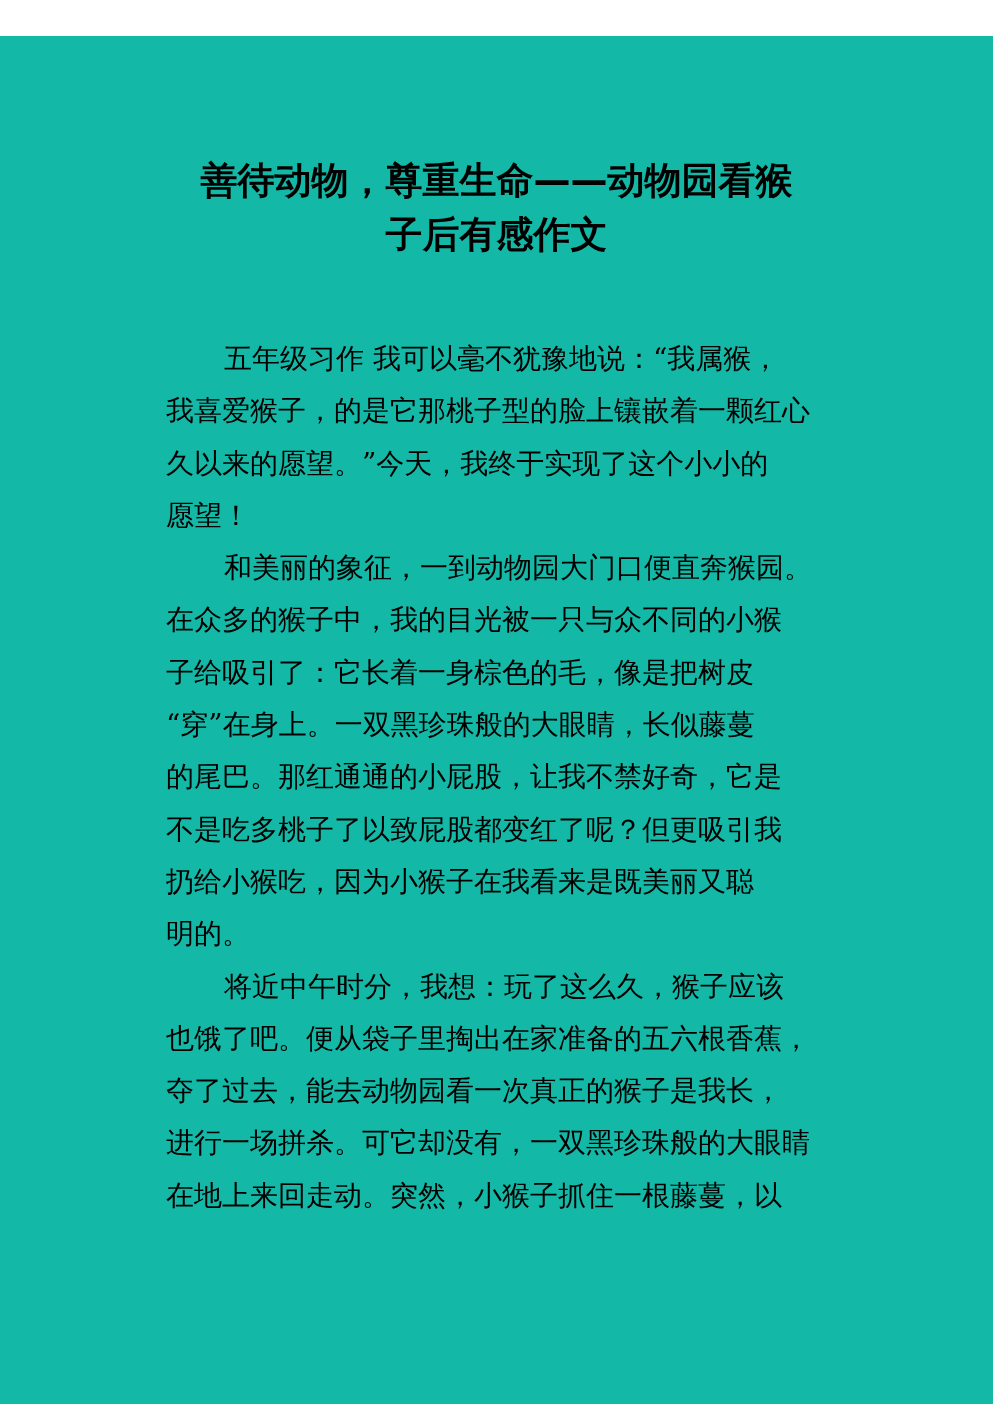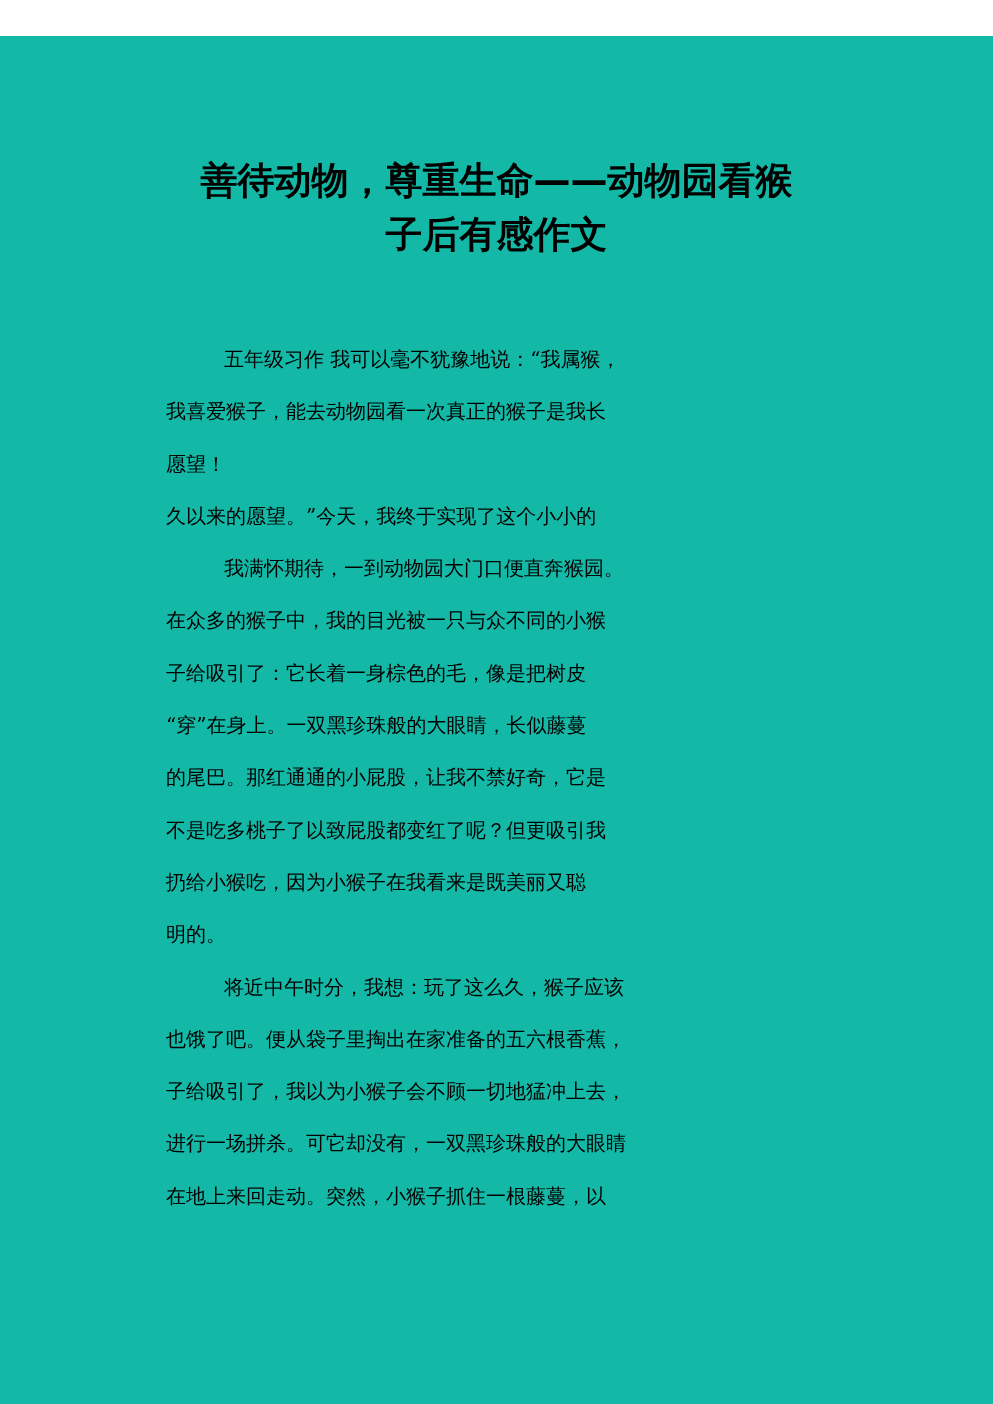--- a/index.html
+++ b/index.html
@@ -38,21 +38,21 @@
     .title .tline {
       display: block;
       white-space: nowrap;
     }
     .body-text {
       position: absolute;
       left: 166px;
       top: 297px;
       width: 680px;
       font-family: "DejaVu Serif", "Liberation Serif", serif;
-      font-size: 20px;
+      font-size: 28px;
       line-height: 52.3px;
     }
     .line {
       display: block;
       white-space: nowrap;
       height: 52.3px;
     }
     .line.indent {
       padding-left: 58px;
     }
@@ -64,38 +64,38 @@
 
   <h1 class="title" style="margin:0;">
     <span class="tline">善待动物，尊重生命——动物园看猴</span>
     <span class="tline">子后有感作文</span>
   </h1>
 
   <div class="body-text">
 
     <div>
       <span class="line indent">五年级习作  我可以毫不犹豫地说：“我属猴，</span>
-      <span class="line">我喜爱猴子，能去动物园看一次真正的猴子是我长</span>
+      <span class="line">我喜爱猴子，的是它那桃子型的脸上镶嵌着一颗红心</span>
+      <span class="line">久以来的愿望。”今天，我终于实现了这个小小的</span>
       <span class="line">愿望！</span>
-      <span class="line">久以来的愿望。”今天，我终于实现了这个小小的</span>
     </div>
 
     <div>
-      <span class="line indent">我满怀期待，一到动物园大门口便直奔猴园。</span>
+      <span class="line indent">和美丽的象征，一到动物园大门口便直奔猴园。</span>
       <span class="line">在众多的猴子中，我的目光被一只与众不同的小猴</span>
       <span class="line">子给吸引了：它长着一身棕色的毛，像是把树皮</span>
       <span class="line">“穿”在身上。一双黑珍珠般的大眼睛，长似藤蔓</span>
       <span class="line">的尾巴。那红通通的小屁股，让我不禁好奇，它是</span>
       <span class="line">不是吃多桃子了以致屁股都变红了呢？但更吸引我</span>
       <span class="line">扔给小猴吃，因为小猴子在我看来是既美丽又聪</span>
       <span class="line">明的。</span>
     </div>
 
     <div>
       <span class="line indent">将近中午时分，我想：玩了这么久，猴子应该</span>
       <span class="line">也饿了吧。便从袋子里掏出在家准备的五六根香蕉，</span>
-      <span class="line">子给吸引了，我以为小猴子会不顾一切地猛冲上去，</span>
+      <span class="line">夺了过去，能去动物园看一次真正的猴子是我长，</span>
       <span class="line">进行一场拼杀。可它却没有，一双黑珍珠般的大眼睛</span>
       <span class="line">在地上来回走动。突然，小猴子抓住一根藤蔓，以</span>
     </div>
 
   </div>
 </div>
 
 </body></html>

